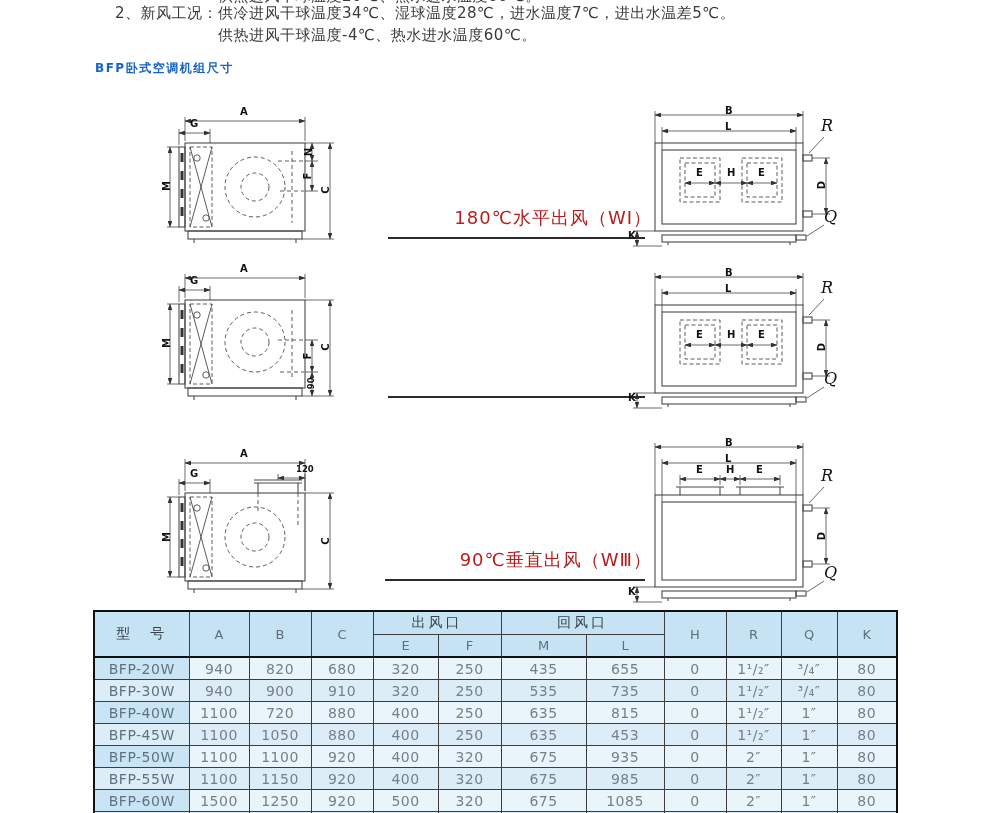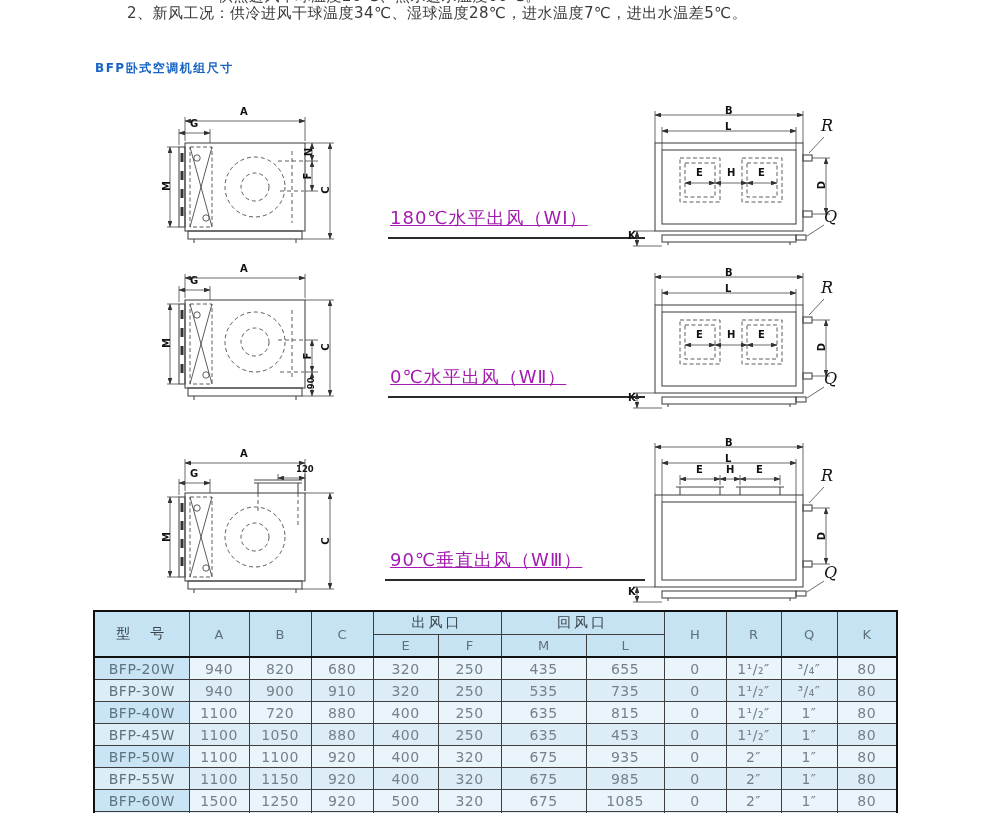--- a/index.html
+++ b/index.html
@@ -6,39 +6,40 @@
   body{width:1000px;height:813px;overflow:hidden;font-family:"DejaVu Sans",sans-serif;}
   .page{position:relative;width:1000px;height:813px;overflow:hidden;background:#fff;}
   .note{position:absolute;font-size:15px;color:#3a3a3a;letter-spacing:.5px;white-space:nowrap;}
   .heading{position:absolute;font-size:12px;font-weight:bold;letter-spacing:1.5px;white-space:nowrap;}
   .drawing{position:absolute;}
   .drawing svg{display:block;}
   .dl{position:absolute;font-size:10px;font-weight:bold;color:#111;line-height:1;white-space:nowrap;}
   .dl.sm{font-size:8.5px;}
   .rot{transform:rotate(-90deg);}
   .rq{position:absolute;font-family:"DejaVu Serif",serif;font-style:italic;font-size:16px;color:#111;line-height:1;}
-  .sec-label{position:absolute;width:262px;text-align:left;font-size:18px;color:#a21caf;letter-spacing:1px;white-space:nowrap;text-decoration:underline;}
+  .sec-label{position:absolute;width:262px;text-align:right;font-size:18px;color:#b91c1c;letter-spacing:1px;white-space:nowrap;}
   .underline{position:absolute;height:2px;background:#2b2b2b;}
   table.spec{position:absolute;left:93px;top:610px;border-collapse:collapse;border:2px solid #101010;table-layout:fixed;}
   .spec th,.spec td{border:1px solid #3e3e3e;text-align:center;padding:0;height:21px;font-weight:normal;overflow:hidden;}
   .spec thead tr.h1 th{height:22px;}
   .spec th{background:#c6e3f4;color:#5f707b;font-size:13px;}
   .spec th.cn{color:#39434b;font-size:14px;letter-spacing:3px;}
   .spec td{font-size:14px;color:#75808a;background:#e9f4fb;letter-spacing:.5px;}
   .spec tbody tr:nth-child(even) td{background:#dcedf7;}
   .spec td.model{background:#c9e5f5;color:#5f737f;margin-top:20px;}
   .spec tbody tr:first-child td{border-top:2px solid #101010;}
 </style>
 </head>
 <body>
 
 <div class="page">
 
   <div class="note" style="left:218px;top:-13px;">供热进风干球温度20℃、热水进水温度60℃。</div>
-  <div class="note" style="left:127px;top:4px;">2、新风工况：供冷进风干球温度34℃、湿球温度28℃，进水温度7℃，进出水温差5℃。</div>
+  <div class="note" style="left:115px;top:4px;">2、新风工况：供冷进风干球温度34℃、湿球温度28℃，进水温度7℃，进出水温差5℃。</div>
+  <div class="note" style="left:218px;top:26px;">供热进风干球温度-4℃、热水进水温度60℃。</div>
 
   <div class="heading" style="left:95px;top:60px;color:#1563c4;">BFP卧式空调机组尺寸</div>
 
   <div class="drawing" style="left:160px;top:103px;width:200px;height:152px;">
     <svg width="200" height="152" viewBox="0 0 200 152">
       <defs>
           <marker id="m1" markerWidth="8" markerHeight="6" refX="7.5" refY="3" orient="auto-start-reverse">
             <path d="M0,0L8,3L0,6z" fill="#333"></path>
           </marker>
         </defs>
@@ -203,21 +204,20 @@
       </g>
     </svg>
     <span class="dl" style="left:80px;top:4px;">A</span>
     <span class="dl" style="left:30px;top:16px;">G</span>
     <span class="dl rot" style="left:2px;top:78px;">M</span>
     <span class="dl rot" style="left:145px;top:91px;">F</span>
     <span class="dl sm rot" style="left:145px;top:119px;">90</span>
     <span class="dl rot" style="left:162px;top:82px;">C</span>
   </div>
 
-  <div class="sec-label" style="left:390px;top:365px;">0℃水平出风（WⅡ）</div>
   <div class="underline" style="left:388px;top:396px;width:257px;"></div>
 
   <div class="drawing" style="left:628px;top:265px;width:230px;height:155px;">
     <svg width="230" height="155" viewBox="0 0 230 155">
       <defs>
           <marker id="m4" markerWidth="8" markerHeight="6" refX="7.5" refY="3" orient="auto-start-reverse">
             <path d="M0,0L8,3L0,6z" fill="#333"></path>
           </marker>
         </defs>
       <g stroke="#4a4a4a" fill="none" stroke-width="1.1">

